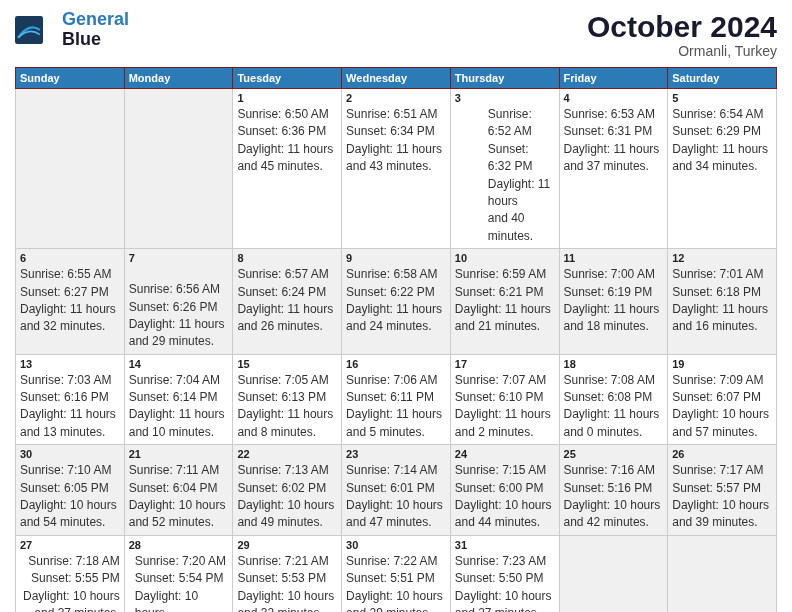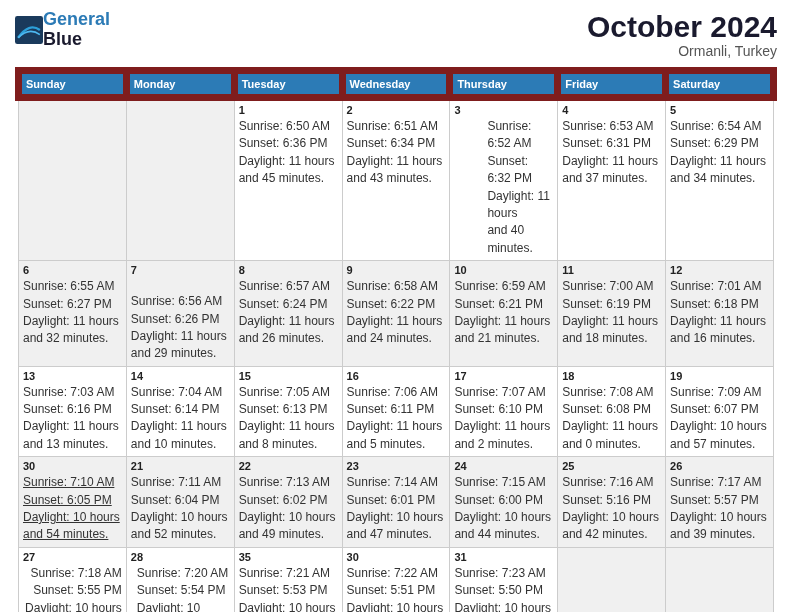--- a/index.html
+++ b/index.html
@@ -19,21 +19,21 @@
     }
     .header {
       display: flex;
       justify-content: space-between;
       align-items: flex-start;
       margin-bottom: 8px;
     }
     .logo {
       display: flex;
       align-items: center;
-      gap: 0;
+      gap: 19px;
     }
     .logo-text {
       font-size: 18px;
       font-weight: bold;
       color: #1a1a2e;
       line-height: 1.1;
     }
     .logo-text span {
       color: #2c7bb6;
     }
@@ -60,21 +60,21 @@
       border-collapse: collapse;
       width: 100%;
       table-layout: fixed;
     }
     .calendar th {
       background: #2c7bb6;
       color: #fff;
       font-size: 11px;
       font-weight: bold;
       padding: 4px 4px;
-      border: 7px solid #7f1d1d;
+      border: 1px solid #7f1d1d;
       text-align: left;
     }
     .calendar td {
       border: 1px solid #ccc;
       vertical-align: top;
       padding: 3px 4px;
       font-size: 9.5px;
       color: #222;
       height: 85px;
     }
@@ -267,21 +267,21 @@
             <div class="day-num">19</div>
             <div class="day-info" style="white-space: pre-line;">Sunrise: 7:09 AM
 Sunset: 6:07 PM
 Daylight: 10 hours
 and 57 minutes.</div>
           </td>
         </tr>
         <tr class="row-bg-gray">
           <td>
             <div class="day-num">30</div>
-            <div class="day-info" style="white-space: pre-line; text-decoration: underline;">Sunrise: 7:10 AM
+            <div class="day-info" style="white-space: pre-line;">Sunrise: 7:10 AM
 Sunset: 6:05 PM
 Daylight: 10 hours
 and 54 minutes.</div>
           </td>
           <td>
             <div class="day-num">21</div>
             <div class="day-info" style="white-space: pre-line;">Sunrise: 7:11 AM
 Sunset: 6:04 PM
 Daylight: 10 hours
 and 52 minutes.</div>
@@ -331,21 +331,21 @@
 and 37 minutes.</div>
           </td>
           <td>
             <div class="day-num">28</div>
             <div class="day-info" style="white-space: pre-line; margin-left: 6px;">Sunrise: 7:20 AM
 Sunset: 5:54 PM
 Daylight: 10 hours
 and 34 minutes.</div>
           </td>
           <td>
-            <div class="day-num">35</div>
+            <div class="day-num">29</div>
             <div class="day-info" style="white-space: pre-line;">Sunrise: 7:21 AM
 Sunset: 5:53 PM
 Daylight: 10 hours
 and 32 minutes.</div>
           </td>
           <td>
             <div class="day-num">30</div>
             <div class="day-info" style="white-space: pre-line;">Sunrise: 7:22 AM
 Sunset: 5:51 PM
 Daylight: 10 hours

